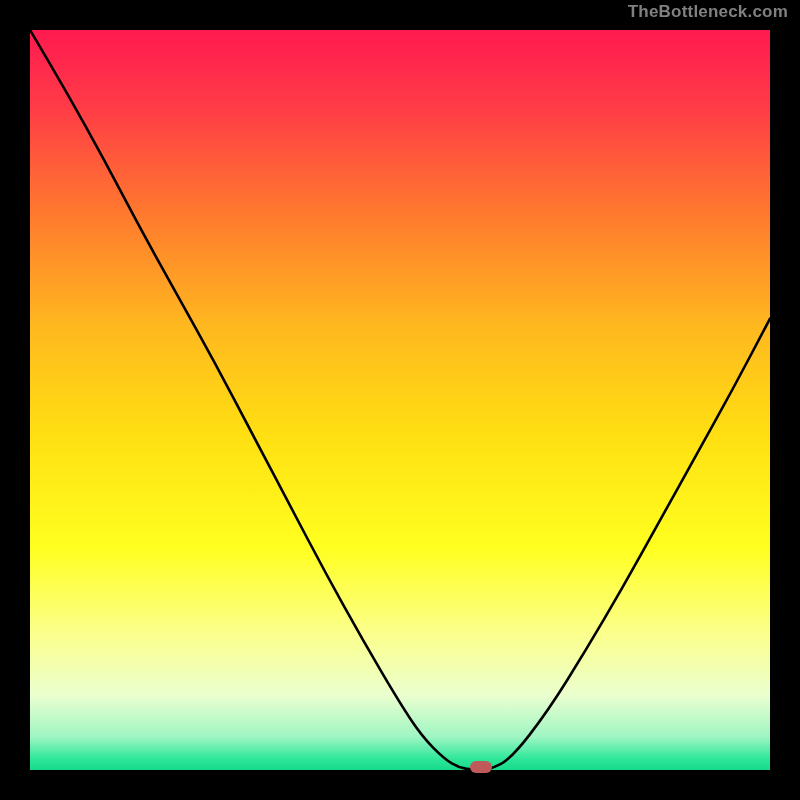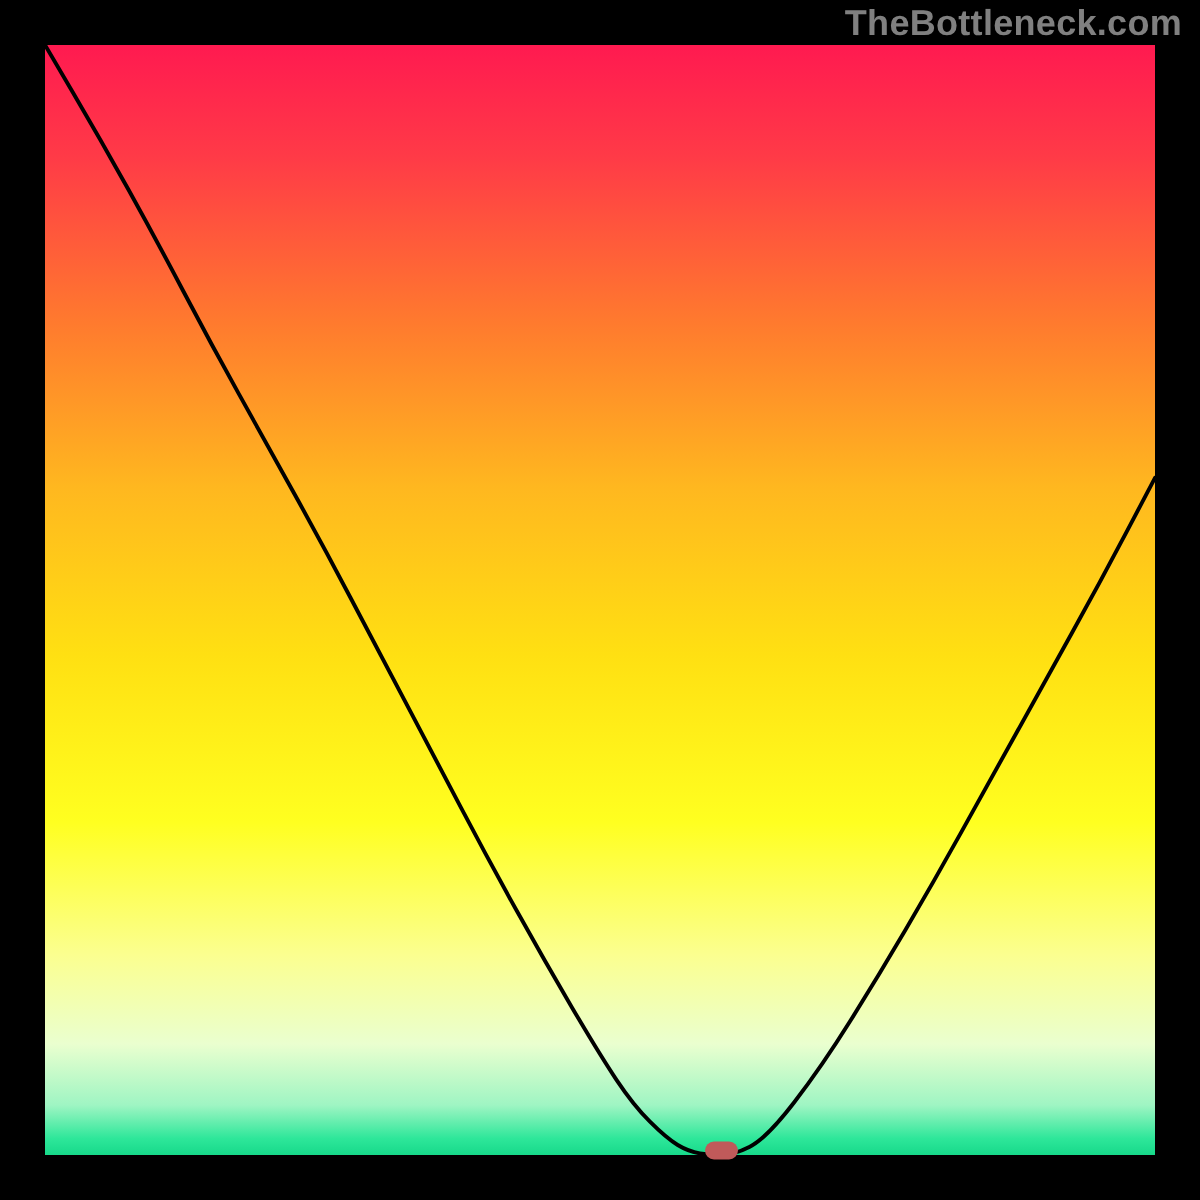--- a/index.html
+++ b/index.html
@@ -8,21 +8,21 @@
     position: relative;
     width: 800px;
     height: 800px;
     background: #000;
   }
   .watermark {
     position: absolute;
     top: 2px;
     right: 12px;
     font-family: Arial, Helvetica, sans-serif;
-    font-size: 24px;
+    font-size: 17px;
     font-weight: 600;
     color: #808080;
     letter-spacing: 0.2px;
     z-index: 10;
   }
   .plot {
     position: absolute;
     left: 30px;
     top: 30px;
     width: 740px;

